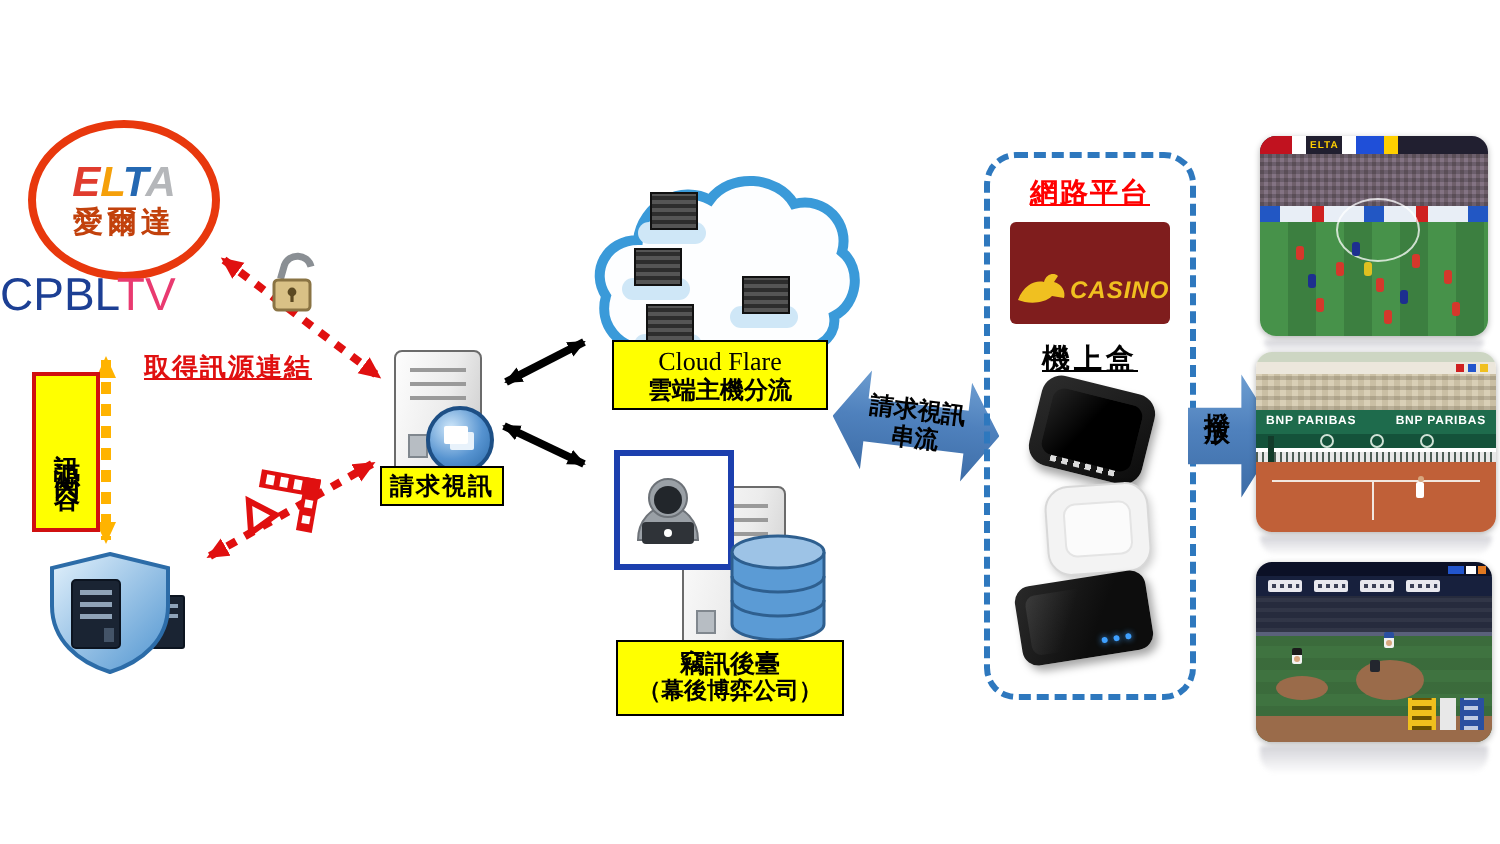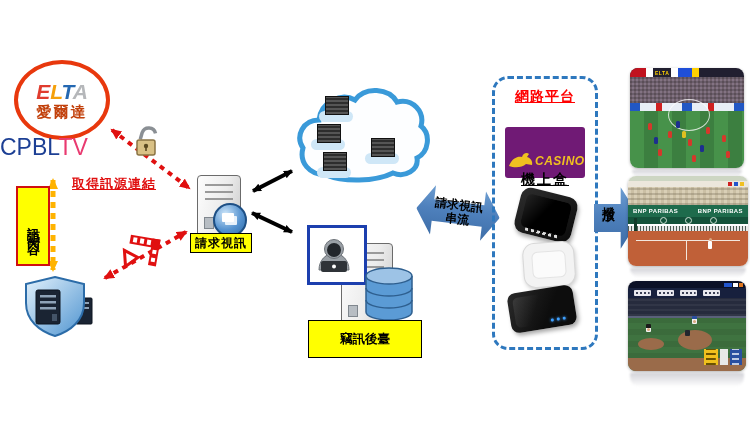--- a/index.html
+++ b/index.html
@@ -84,21 +84,21 @@
   #request-arrow .txt{position:absolute;inset:0;display:flex;flex-direction:column;align-items:center;justify-content:center;
     font-size:12px;font-weight:bold;color:#000;line-height:1.15;font-family:"Liberation Serif",serif;}
   #play-arrow{left:594px;top:186px;width:46px;height:64px;}
   #play-arrow .txt{position:absolute;left:5px;top:10px;writing-mode:vertical-rl;text-orientation:upright;
     font-size:13px;font-weight:bold;color:#000;letter-spacing:3px;font-family:"Liberation Serif",serif;}
 
   
   #platform-box{left:492px;top:76px;width:100px;height:268px;border:3px dashed #2e78be;border-radius:16px;}
   #platform-title{left:0;top:9px;width:100%;text-align:center;font-size:14px;font-weight:bold;color:#ff0000;
     text-decoration:underline;font-family:"Liberation Serif",serif;letter-spacing:1px;}
-  #casino-box{left:10px;top:32px;width:80px;height:51px;background:#701a75;border-radius:3px;overflow:hidden;margin-top:16px;}
+  #casino-box{left:10px;top:32px;width:80px;height:51px;background:#7f1d1d;border-radius:3px;overflow:hidden;}
   #casino-box .word{position:absolute;left:30px;top:27px;font-size:12px;font-weight:800;font-style:italic;
     color:#f0c020;letter-spacing:.5px;}
   #casino-cat{position:absolute;left:3px;top:23px;width:26px;height:20px;}
   #stb-title{left:0;top:92px;width:100%;text-align:center;font-size:14px;font-weight:bold;color:#000;
     text-decoration:underline;font-family:"Liberation Serif",serif;letter-spacing:2px;}
   #stb1{left:22px;top:113px;width:58px;height:46px;border-radius:10px;transform:rotate(14deg);
     background:linear-gradient(135deg,#2d2d2d,#0b0b0b);box-shadow:2px 3px 4px rgba(0,0,0,.35);}
   #stb1 .screen{position:absolute;inset:6px;border-radius:6px;background:linear-gradient(120deg,rgba(255,255,255,.14),rgba(255,255,255,0) 45%),#000;}
   #stb1 .ticks{position:absolute;bottom:3px;left:20%;width:60%;height:3px;
     background:repeating-linear-gradient(90deg,#ddd 0 3px,transparent 3px 6px);}
@@ -283,20 +283,24 @@
       </div>
     <div class="mini-srv" style="left:26px;top:72px;">
         <div class="puff"></div>
         <div class="box"></div>
       </div>
     <div class="mini-srv" style="left:74px;top:58px;">
         <div class="puff"></div>
         <div class="box"></div>
       </div>
   </div>
+  <div id="cloud-label" class="abs">
+    <div class="l1">Cloud Flare</div>
+    <div class="l2">雲端主機分流</div>
+  </div>
 
   <div id="backend-tower" class="abs tower">
     <div class="slots"></div>
       <div class="vent"></div>
   </div>
   <div id="hacker-box" class="abs">
     <svg width="48" height="48" viewBox="0 0 48 48">
       <path d="M9,42 a15,17 0 0 1 30,0 z" fill="#9aa0a6" stroke="#6d7278"></path>
       <circle cx="24" cy="21" r="9.5" fill="#9aa0a6" stroke="#6d7278"></circle>
       <circle cx="24" cy="22" r="7" fill="#22262b"></circle>
@@ -307,20 +311,21 @@
   <div id="db-icon" class="abs">
     <svg width="50" height="56" viewBox="0 0 50 56">
       <path d="M2,10 V46 a23,8 0 0 0 46,0 V10" fill="#5b9bd5" stroke="#2e5f8f" stroke-width="1.5"></path>
       <path d="M2,22 a23,8 0 0 0 46,0" fill="none" stroke="#2e5f8f" stroke-width="1.5"></path>
       <path d="M2,34 a23,8 0 0 0 46,0" fill="none" stroke="#2e5f8f" stroke-width="1.5"></path>
       <ellipse cx="25" cy="10" rx="23" ry="8" fill="#9dc3e6" stroke="#2e5f8f" stroke-width="1.5"></ellipse>
     </svg>
   </div>
   <div id="backend-label" class="abs">
     <div class="l1">竊訊後臺</div>
+    <div class="l2">（幕後博弈公司）</div>
   </div>
 
   <div id="request-arrow" class="abs">
     <div class="block-fill arrow-double"></div>
     <div class="txt">
       <span>請求視訊</span>
       <span>串流</span>
     </div>
   </div>
 

